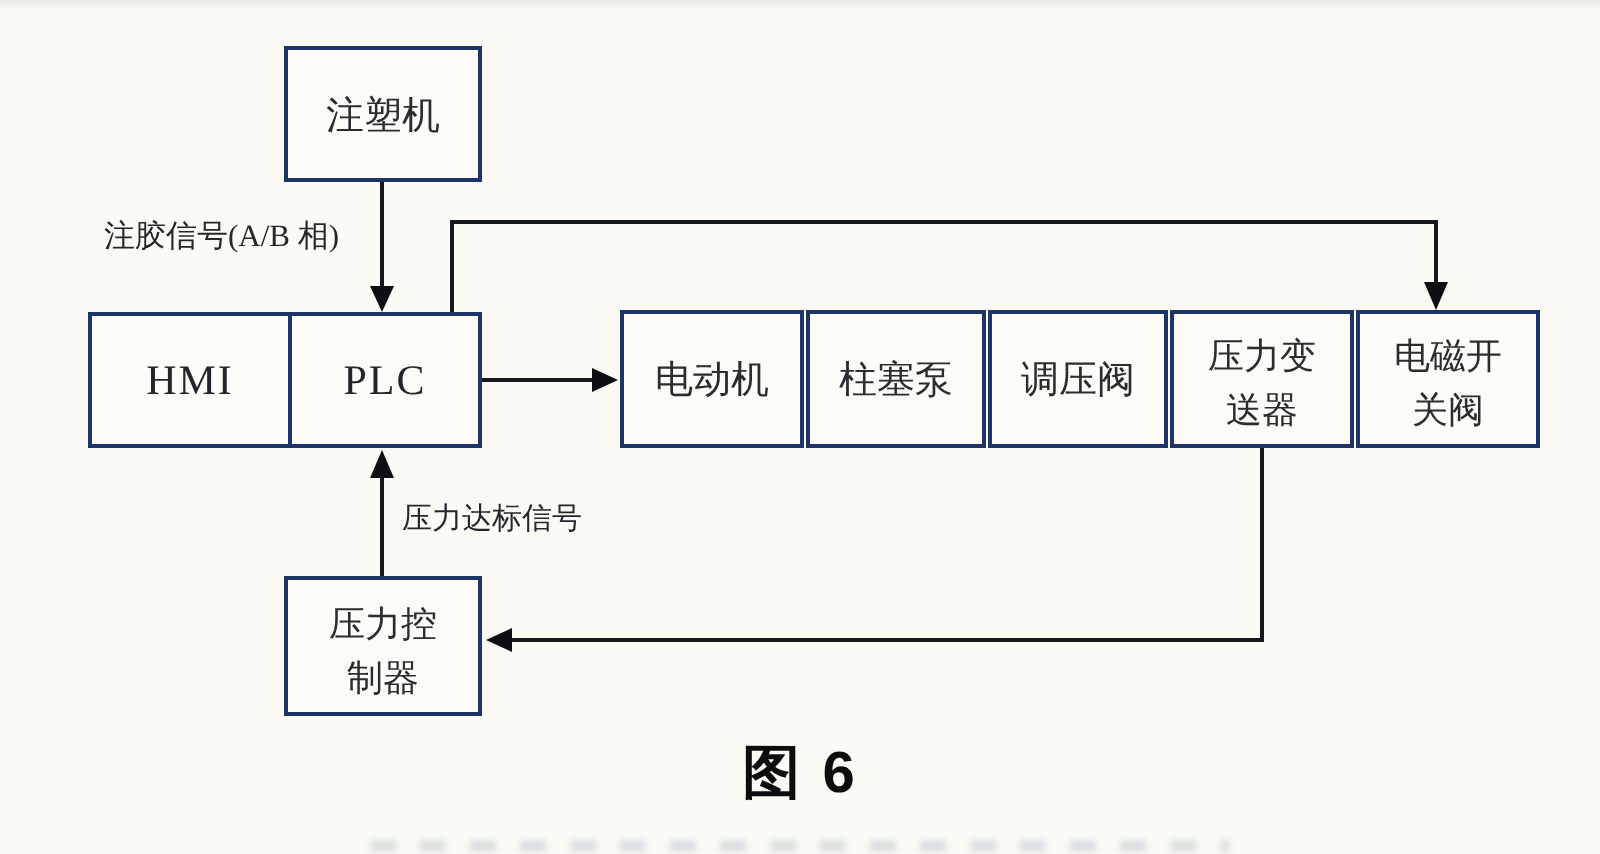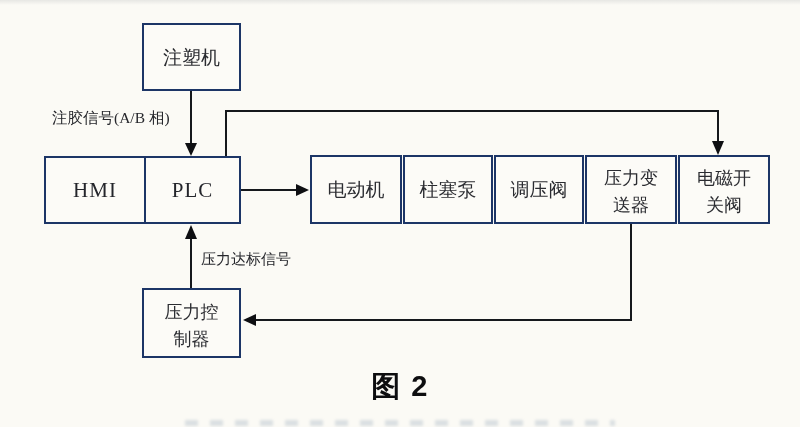--- a/index.html
+++ b/index.html
@@ -132,18 +132,18 @@
     </g>
 
     <g>
       <rect class="box-rect" x="143" y="289" width="97" height="68"></rect>
       <text class="box-label" x="191.5" y="318" style="font-size:18px">压力控</text>
       <text class="box-label" x="191.5" y="345" style="font-size:18px">制器</text>
     </g>
   </svg>
 
   <div class="caption">
-    <span>图 2</span>
+    <span>图 6</span>
   </div>
 
   <div class="artifact-top"></div>
   <div class="artifact-bottom"></div>
 </div>
 
 </body></html>

